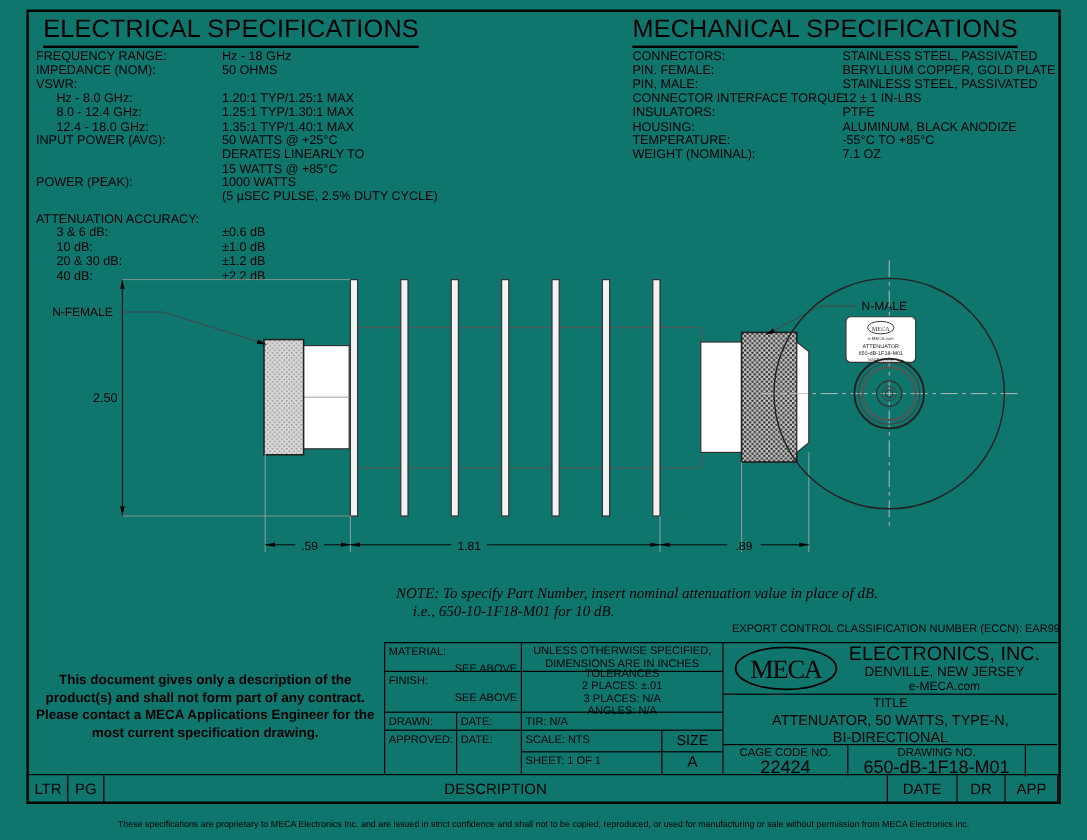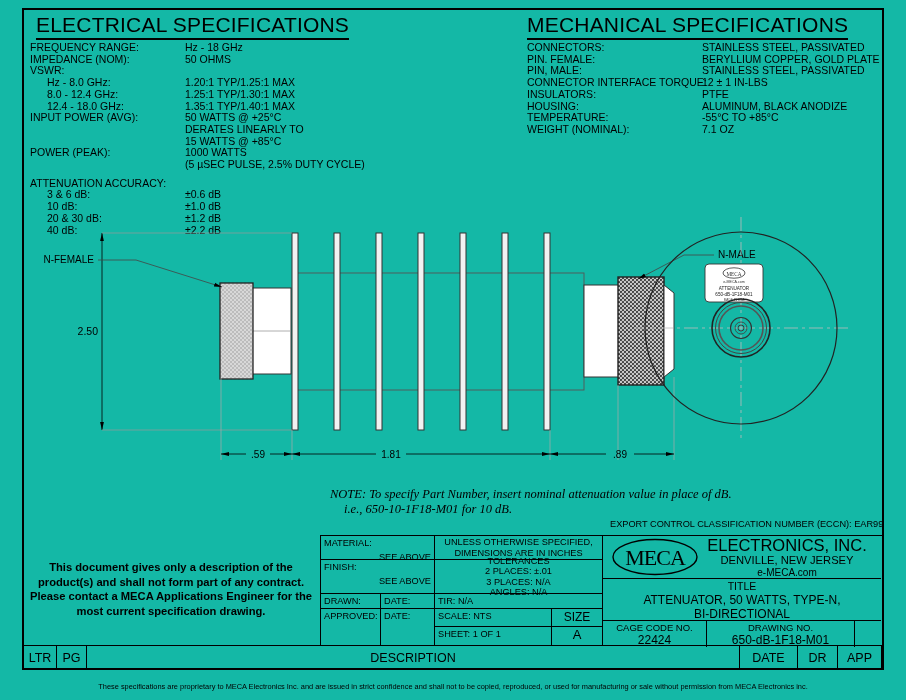--- a/index.html
+++ b/index.html
@@ -3,21 +3,21 @@
 <meta charset="utf-8">
 <style>
   * { box-sizing: border-box; margin: 0; padding: 0; }
   html, body {
     width: 906px; height: 700px;
     background: #ffffff;
     font-family: "Liberation Sans", sans-serif;
     color: #000;
     overflow: hidden;
   }
-  #page { position: relative; width: 906px; height: 700px; background:#14b8a6; }
+  #page { position: relative; width: 906px; height: 700px; background:#0f766e; }
 
   
   #border {
     position: absolute;
     left: 22px; top: 8px;
     width: 862px; height: 662px;
     border: 2px solid #000;
   }
 
   
@@ -110,21 +110,21 @@
 
   #title-cell { height: 42px; border-bottom:1.2px solid #000; text-align:center; padding-top:1px; }
   #title-cell .t1 { font-size: 10.5px; line-height: 12.5px; }
   #title-cell .t2 { font-size: 12px; line-height: 14px; }
   #title-cell .t3 { font-size: 12px; line-height: 14px; text-align: center; }
 
   #codes-cell { flex:1; display:flex; }
   .code-box { border-right: 1.2px solid #000; text-align:center; padding-top:1px; }
   .code-box:last-child { border-right: none; }
   .code-box .ch { font-size: 9.5px; line-height: 11px; }
-  .code-box .cv { font-size: 12px; line-height: 14px; }
+  .code-box .cv { font-size: 15px; line-height: 14px; }
   #cage { width: 104px; }
   #dwgno { width: 148px; }
   #revbox { flex: 1; }
 
   
   .ss-row { display:flex; height: 19px; }
   .ss-l { flex:1; border-right:1.2px solid #000; position:relative; }
   .ss-r { width: 50px; text-align:center; }
 
   

